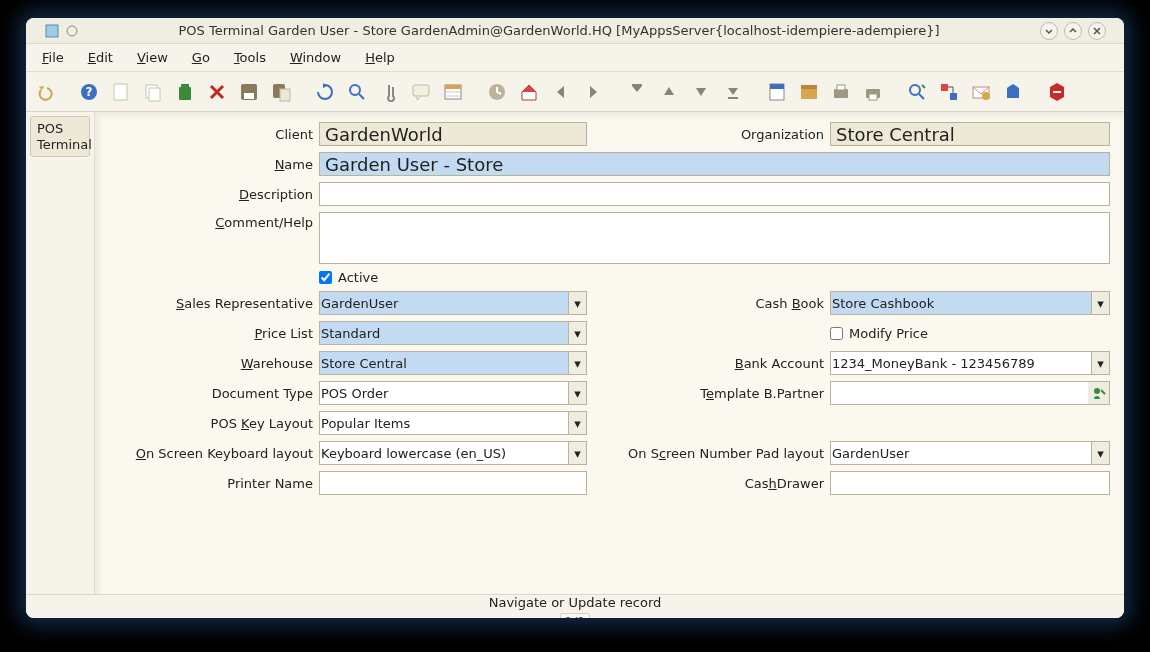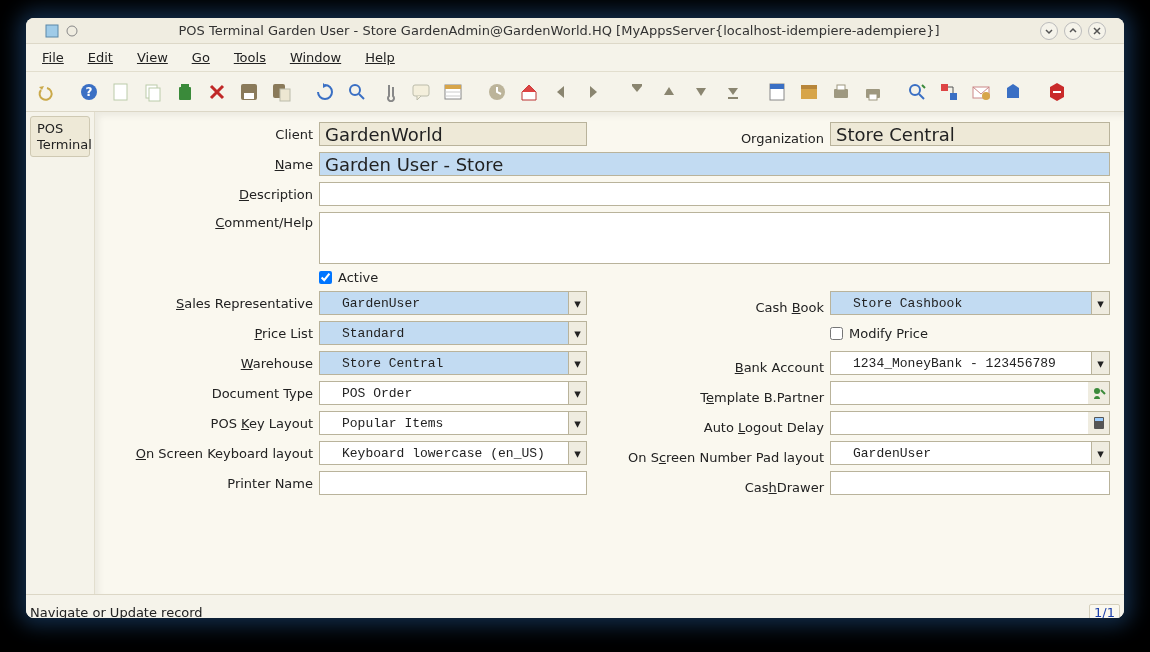--- a/index.html
+++ b/index.html
@@ -66,21 +66,20 @@
     height: 28px;
     display: flex;
     align-items: center;
     padding: 0 6px;
     gap: 4px;
     border-bottom: 1px solid #e2dece;
   }
   .menu-item {
     padding: 4px 10px;
     cursor: pointer;
-    text-decoration: underline;
   }
   .menu-item .ul { text-decoration: underline; }
   .toolbar {
     height: 40px;
     background: #f5f3ea;
     border-bottom: 1px solid #dcd7c6;
     display: flex;
     align-items: center;
     padding: 0 6px;
     gap: 6px;
@@ -118,21 +117,21 @@
     padding: 10px 14px 10px 2px;
     box-shadow: 4px 4px 6px rgba(0,0,0,0.06) inset;
   }
   .row {
     display: flex;
     align-items: center;
     margin-bottom: 6px;
     gap: 23px;
   }
   .cell-l { display: flex; align-items: center; width: 490px; }
-  .cell-r { display: flex; align-items: flex-end; flex: 1; }
+  .cell-r { display: flex; align-items: center; flex: 1; }
   .lbl {
     width: 222px;
     text-align: right;
     padding-right: 6px;
     font-size: 13px;
     color: #222;
   }
   .lbl .ul { text-decoration: underline; }
   .lbl-r { width: 220px; text-align: right; padding-right: 6px; }
   .field {
@@ -151,24 +150,23 @@
   .combo {
     flex: 1;
     height: 24px;
     display: flex;
     border: 1px solid #b9b39b;
     background: #fff;
   }
   .combo.req { background: #c2dbf2; }
   .combo .cv {
     flex: 1;
-    padding: 2px 22px;
-    display: flex;
-    align-items: center;
-    font-family: Liberation Mono, monospace;
+    padding: 2px 1px;
+    display: flex;
+    align-items: center;
   }
   .combo .dd {
     width: 18px;
     border-left: 1px solid #b9b39b;
     display: flex;
     align-items: center;
     justify-content: center;
     background: #efece0;
     cursor: pointer;
   }
@@ -191,20 +189,21 @@
   .chk input { margin: 0; }
   .statusbar {
     height: 36px;
     border-top: 1px solid #dcd7c6;
     background: #f5f3ea;
     display: flex;
     align-items: center;
     padding: 0 4px;
     justify-content: space-between;
     font-size: 13px;
+    flex-direction: column;
   }
   .page-count {
     color: #1a3eaa;
     border: 1px solid #d5d0bd;
     border-radius: 2px;
     padding: 0 4px;
     background: #faf8ef;
   }
 </style>
 </head>
@@ -563,30 +562,20 @@
       </div>
 
       <div class="row">
         <div class="cell-l">
           <div class="lbl">POS <span class="ul">K</span>ey Layout</div>
           <div class="combo">
             <div class="cv">Popular Items</div>
             <div class="dd">▾</div>
           </div>
         </div>
-        <div class="cell-r">
-          <div class="lbl lbl-r">Auto <span class="ul">L</span>ogout Delay</div>
-          <div class="field" style="flex:1; border-right:none;"></div>
-          <div class="iconbtn">
-            <svg width="12" height="14">
-                <rect x="1" y="1" width="10" height="12" rx="1" fill="#555"></rect>
-                <rect x="2" y="2" width="8" height="3" fill="#9cf"></rect>
-              </svg>
-          </div>
-        </div>
       </div>
 
       <div class="row">
         <div class="cell-l">
           <div class="lbl"><span class="ul">O</span>n Screen Keyboard layout</div>
           <div class="combo">
             <div class="cv">Keyboard lowercase (en_US)</div>
             <div class="dd">▾</div>
           </div>
         </div>

